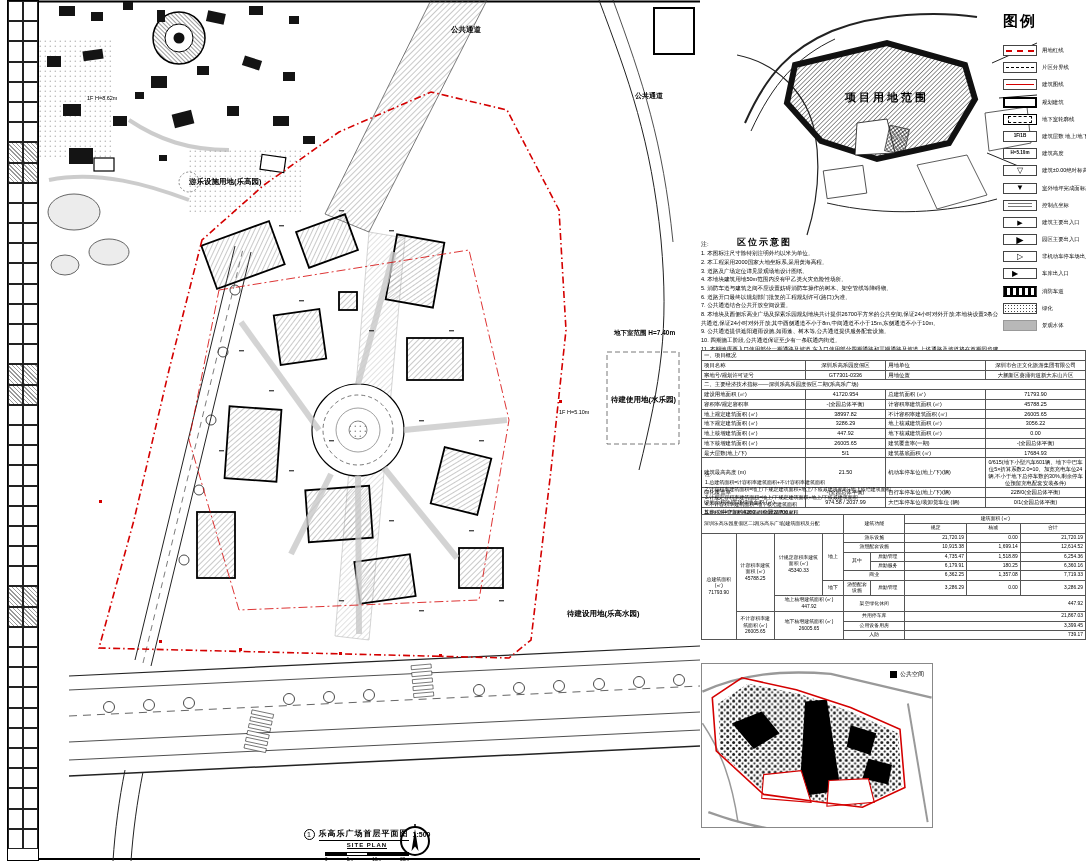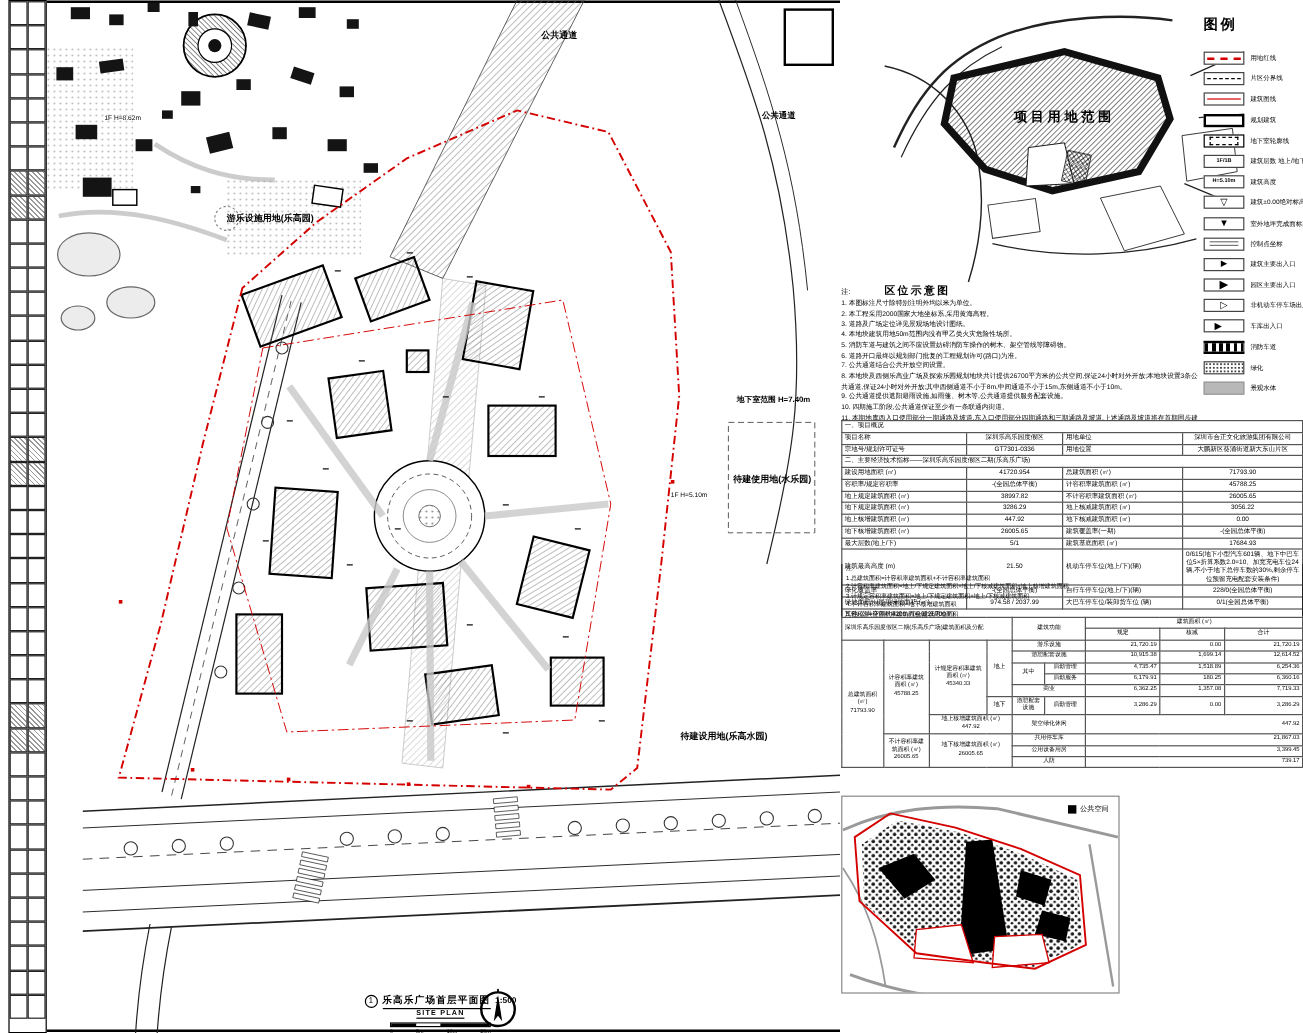--- a/index.html
+++ b/index.html
@@ -20,21 +20,21 @@
   .psub{font-weight:bold;font-size:6px;letter-spacing:1px;border-bottom:1px solid #000;display:inline-block;margin-top:1px}
   #scalebar{width:84px;margin:3px auto 0}
   #scalebar .bar{height:4px;border:1px solid #000;display:flex}
   #scalebar .bar i{display:block;height:100%}
   #scalebar .labs{display:flex;justify-content:space-between;font-size:4.5px;margin-top:1px}
   #north{position:absolute;left:398px;top:824px;width:34px;height:34px}
   
   #locmap{position:absolute;left:737px;top:3px;width:300px;height:246px}
   #locmap .cap{position:absolute;left:0;bottom:0;width:100%;text-align:left;font-size:9px;font-weight:bold;letter-spacing:2px}
   #legendbox{position:absolute;left:1003px;top:12px;width:83px}
-  #legendbox h3{font-size:12px;font-weight:bold;letter-spacing:2px;margin-bottom:14px}
+  #legendbox h3{font-size:15px;font-weight:bold;letter-spacing:2px;margin-bottom:14px}
   .lg-row{display:flex;align-items:center;gap:5px;margin:0 0 6.2px 0}
   .lg-lab{font-size:5.4px;white-space:nowrap}
   .sym{flex:0 0 34px;width:34px;height:11px;border:0.8px solid #444;background:#fff;display:flex;align-items:center;justify-content:center;font-size:4.6px;line-height:1;position:relative;overflow:hidden}
   .sym-line-red-dash::before{content:"";width:88%;border-top:2px dashed #d40000}
   .sym-line-black-dash::before{content:"";width:88%;border-top:1px dashed #000}
   .sym-line-red::before{content:"";width:88%;border-top:1.6px solid #d40000}
   .sym-rect-solid{border:2.4px solid #000}
   .sym-rect-dashed{border:1.4px solid #000}
   .sym-rect-dashed::before{content:"";width:70%;height:55%;border:1px dashed #000}
   .sym-box-text{font-weight:bold}

